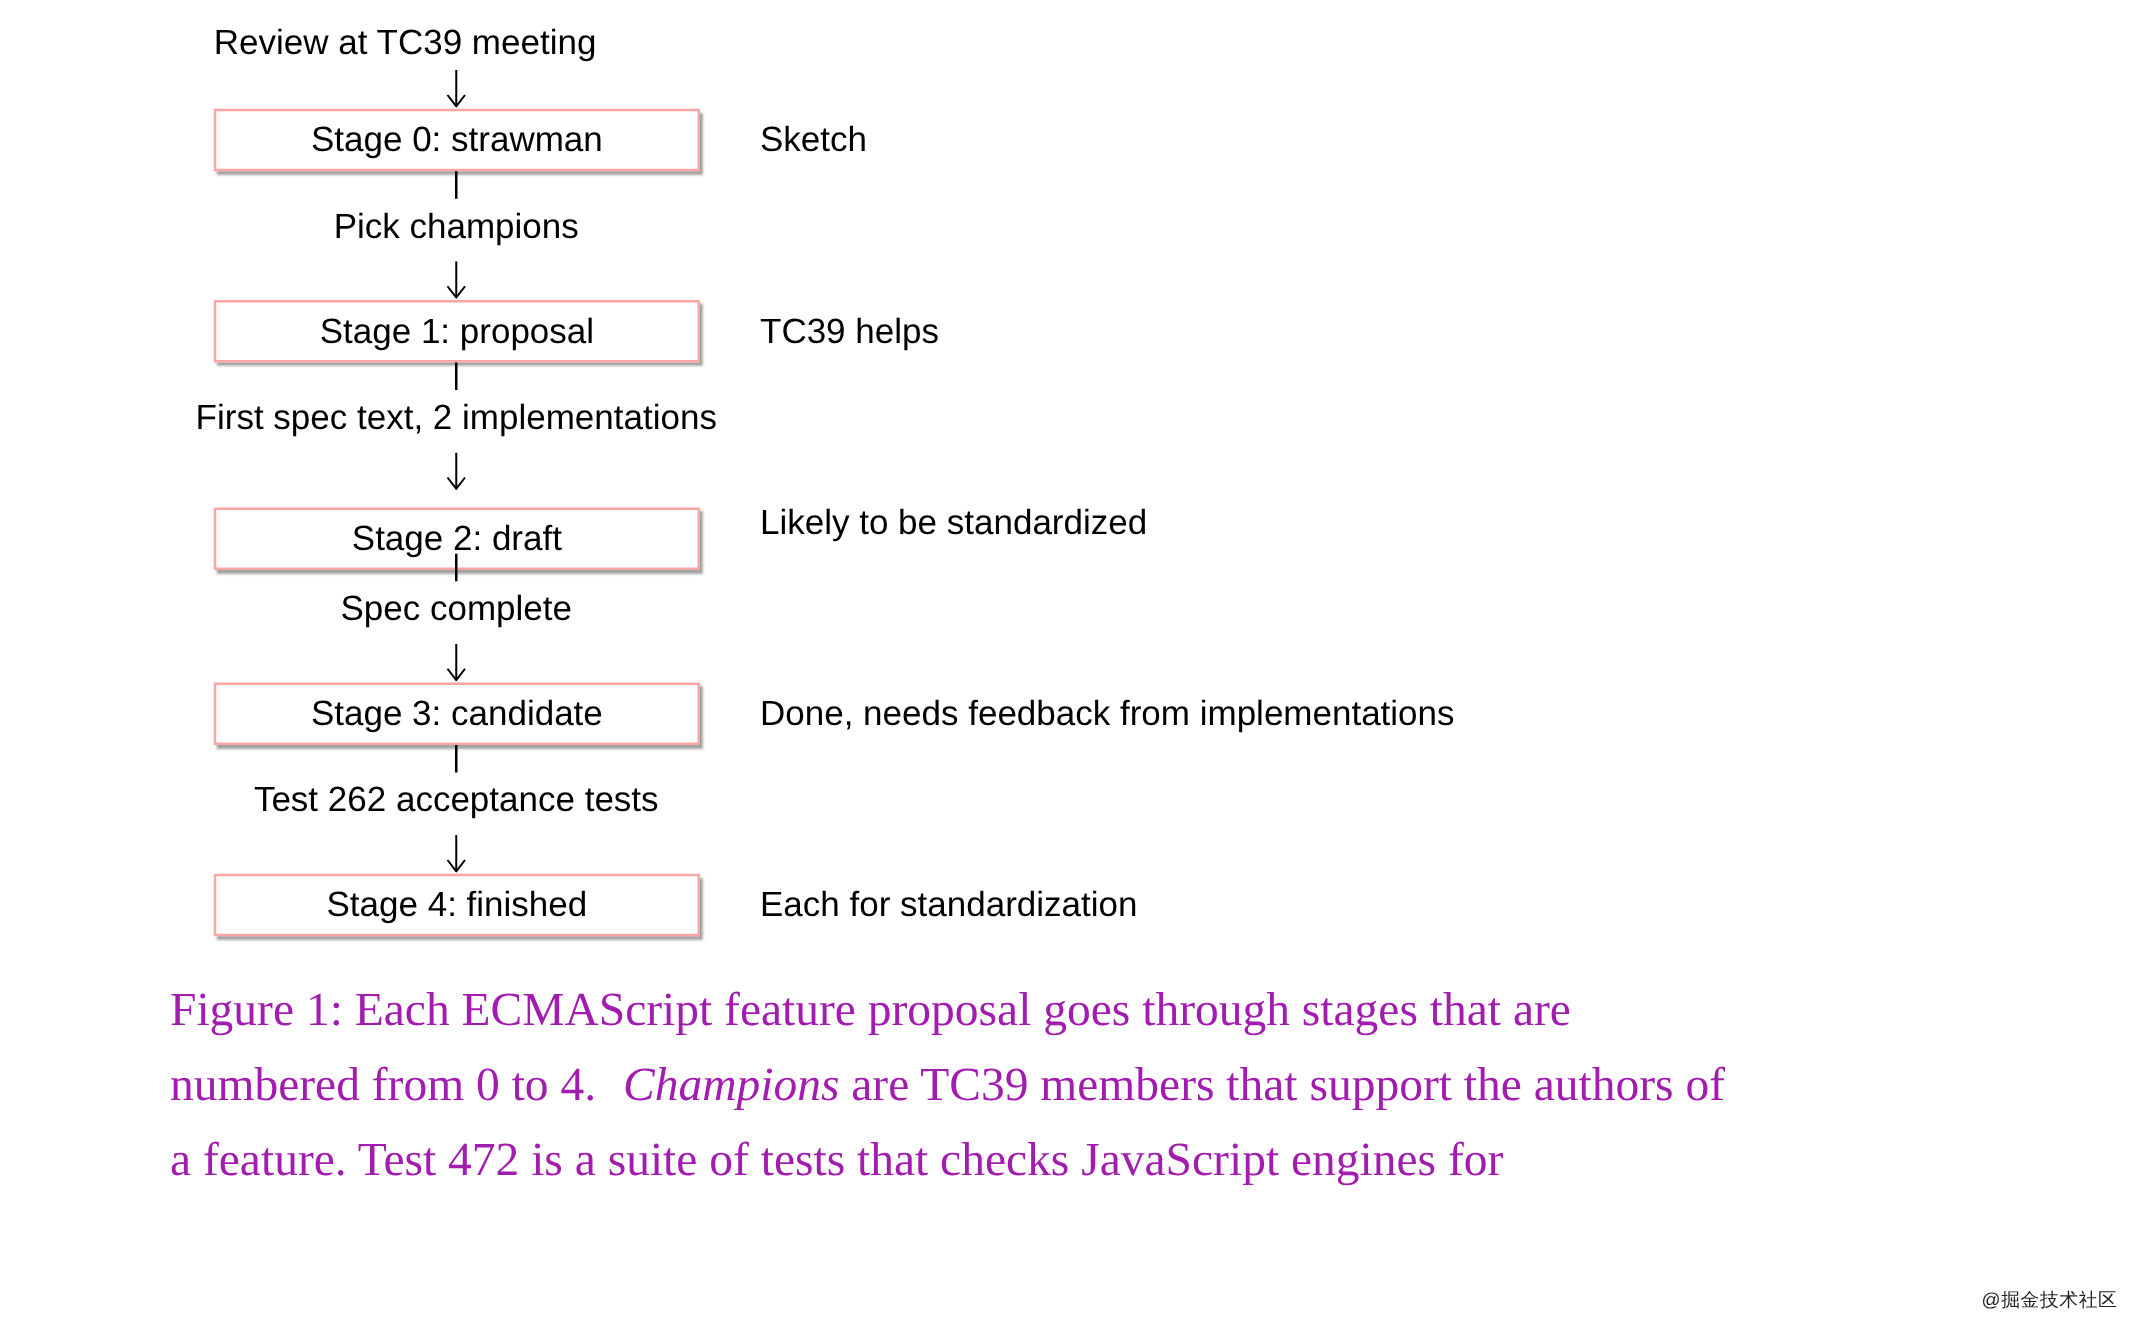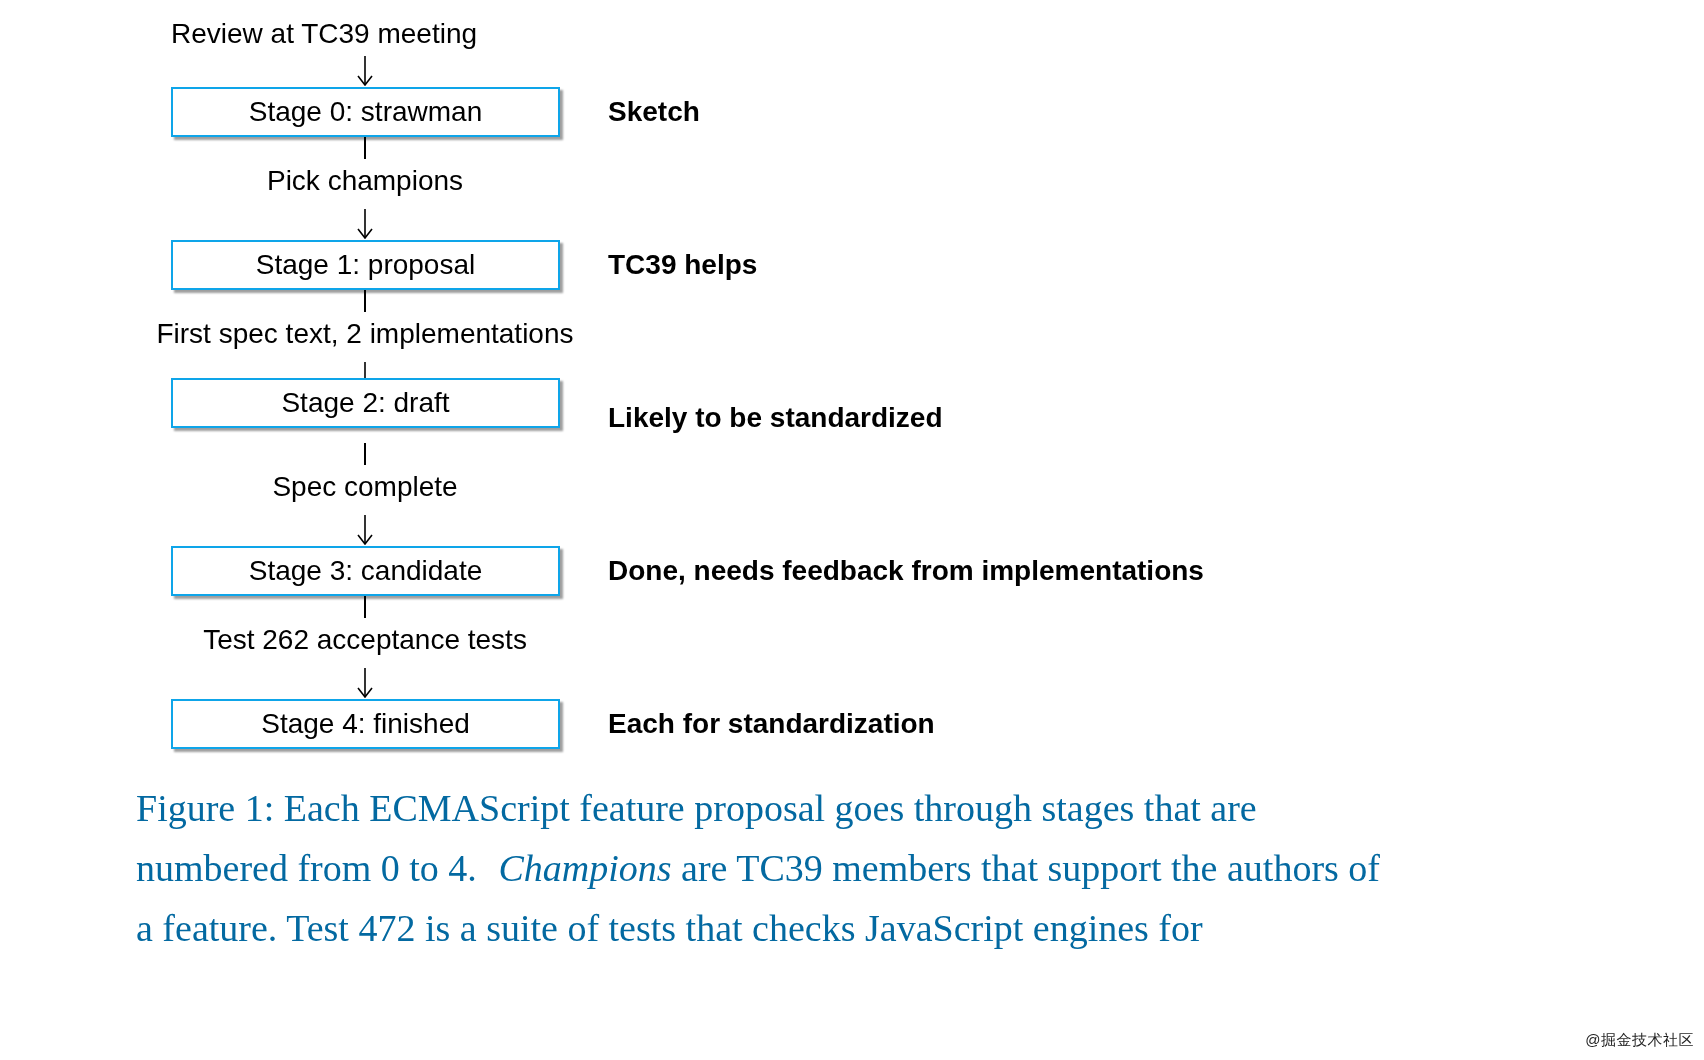--- a/index.html
+++ b/index.html
@@ -32,37 +32,36 @@
     text-align: center;
     font-size: 28px;
     line-height: 30px;
     white-space: nowrap;
   }
   .stage-box {
     position: absolute;
     left: 171px;
     width: 385px;              
     height: 46px;              
-    border: 2px solid #0ea5e9;
+    border: 2px solid #fca5a5;
     background: #ffffff;
     box-shadow: 2.5px 3px 2px rgba(0,0,0,0.38);
     display: flex;
     align-items: center;
     justify-content: center;
     font-size: 28px;
     white-space: nowrap;
   }
   .side-label {
     position: absolute;
     left: 608px;
     height: 50px;
     line-height: 50px;
     font-size: 28px;
     white-space: nowrap;
-    font-weight: bold;
   }
   .connector {
     position: absolute;
     left: 364px;
     width: 2px;
     height: 22px;
     background: #000000;
   }
   .arrow {
     position: absolute;
@@ -71,21 +70,21 @@
     height: 30px;
   }
   
   .caption {
     position: absolute;
     left: 136px;
     top: 778px;
     font-family: "Liberation Serif", serif;
     font-size: 38px;
     line-height: 60px;
-    color: #0369a1;
+    color: #a21caf;
     white-space: nowrap;
   }
   .caption .it { font-style: italic; margin-left: 12px; }
   
   .watermark {
     position: absolute;
     right: 10px;
     bottom: 10px;
     font-size: 15px;
     font-weight: 400;
@@ -122,21 +121,21 @@
   </div>
   <div class="side-label" style="top:240px">TC39 helps</div>
 
   <div class="connector" style="top:290px"></div>
   <div class="transition-label" style="top:319px">First spec text, 2 implementations</div>
   <svg class="arrow" style="top:362px" viewBox="0 0 22 30">
     <line x1="11" y1="0" x2="11" y2="28" stroke="#000" stroke-width="1.6"></line>
     <polyline points="4,20 11,29 18,20" fill="none" stroke="#000" stroke-width="1.6"></polyline>
   </svg>
 
-  <div class="stage-box" style="top:378px">
+  <div class="stage-box" style="top:406px">
     <span>Stage 2: draft</span>
   </div>
   <div class="side-label" style="top:393px">Likely to be standardized</div>
 
   <div class="connector" style="top:443px"></div>
   <div class="transition-label" style="top:472px">Spec complete</div>
   <svg class="arrow" style="top:515px" viewBox="0 0 22 30">
     <line x1="11" y1="0" x2="11" y2="28" stroke="#000" stroke-width="1.6"></line>
     <polyline points="4,20 11,29 18,20" fill="none" stroke="#000" stroke-width="1.6"></polyline>
   </svg>

